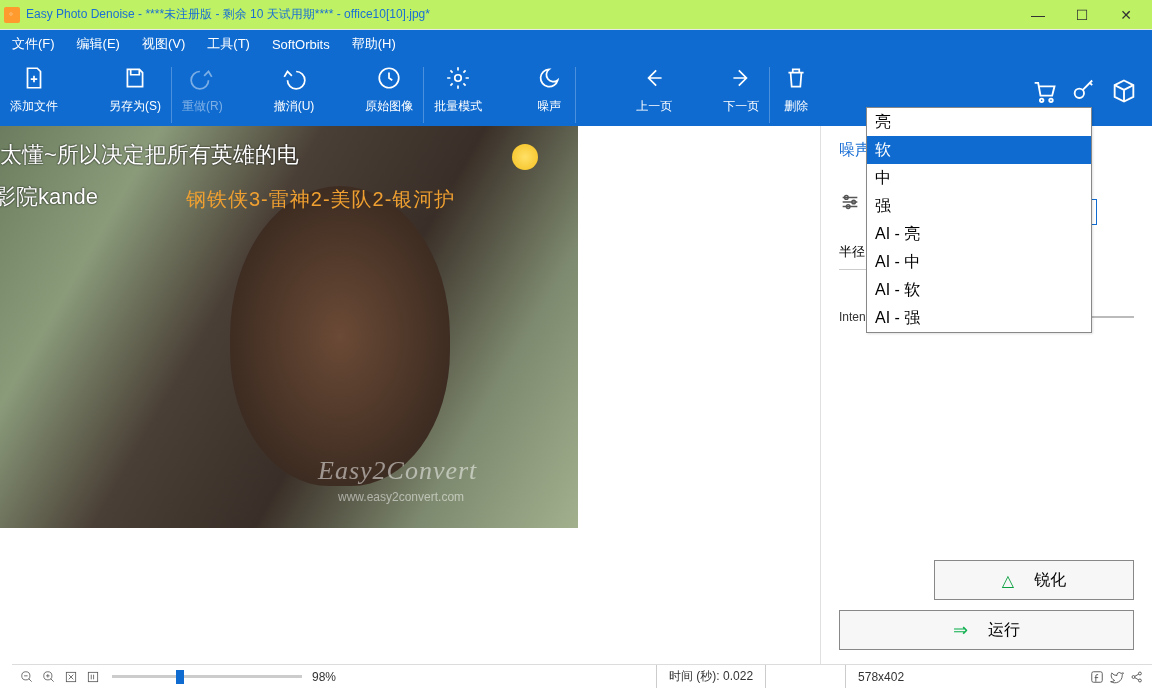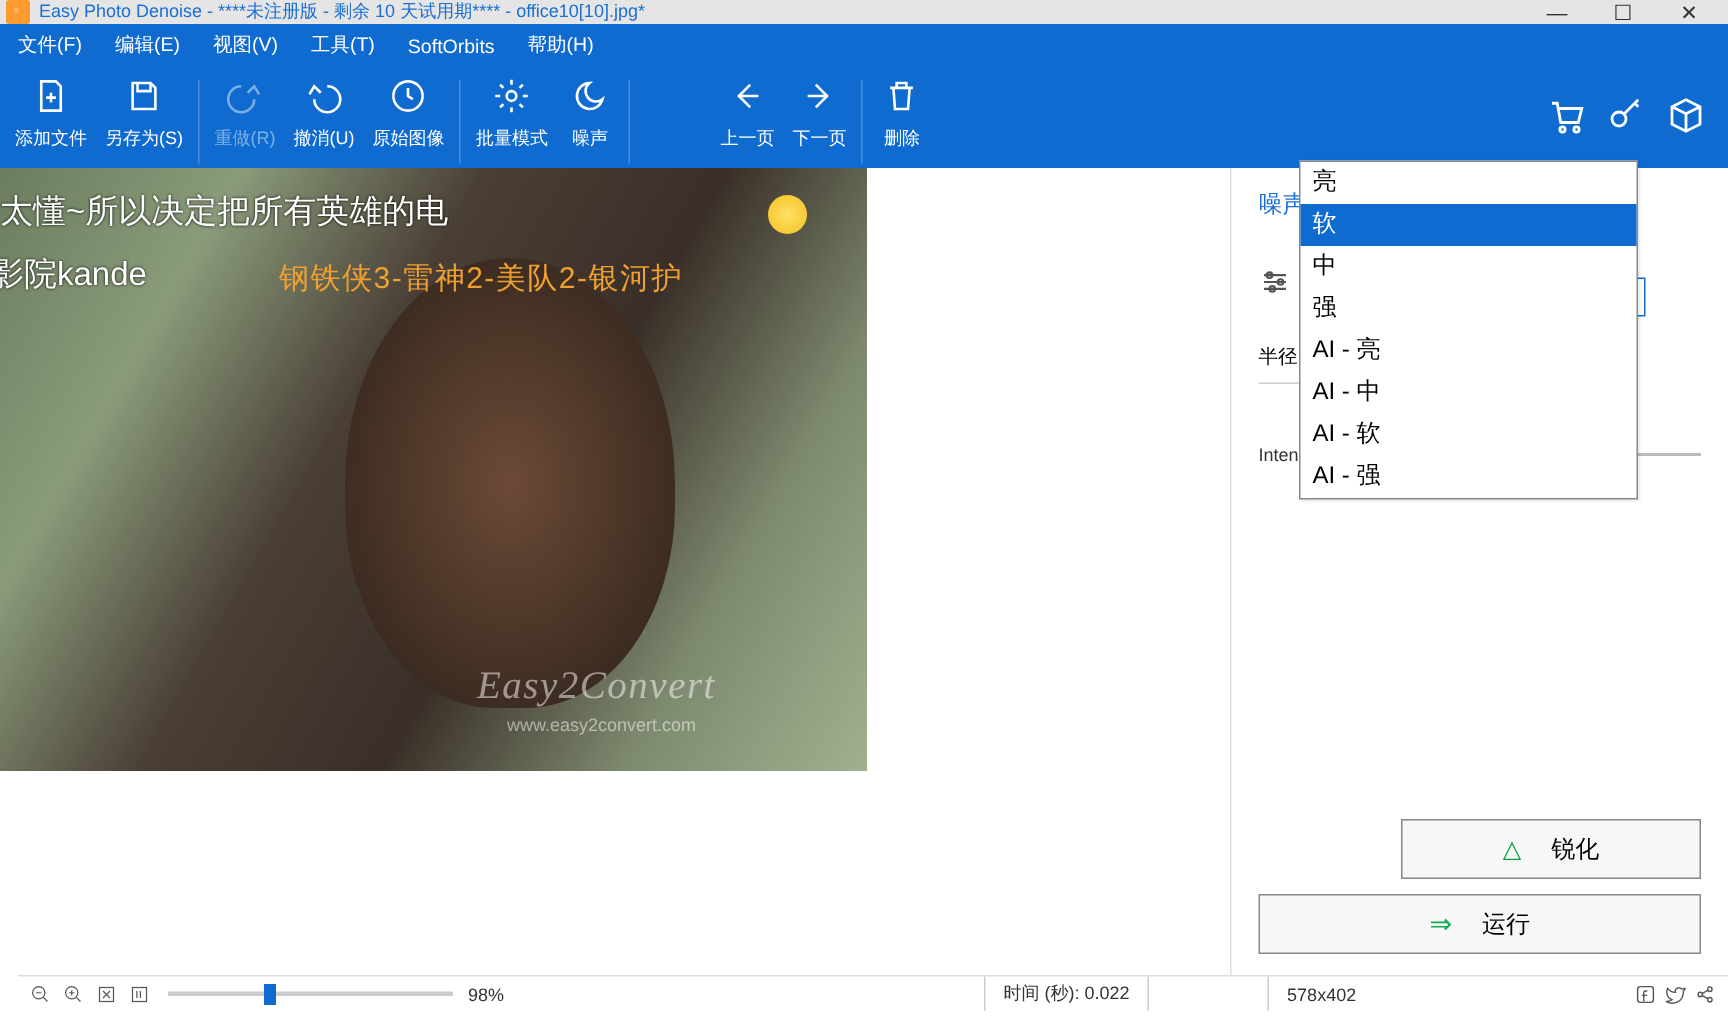--- a/index.html
+++ b/index.html
@@ -1,29 +1,29 @@
 <!DOCTYPE html>
 <html><head>
 <meta charset="utf-8">
 <style>
 * { box-sizing: border-box; margin: 0; padding: 0; }
 body { font-family: "Microsoft YaHei", "Segoe UI", sans-serif; font-size: 12px; background: #fff; width: 1152px; height: 690px; overflow: hidden; position: relative; }
 
-.titlebar { height: 16px; background: #e5e5e5; display: flex; align-items: center; padding: 0 4px; border-bottom: 1px solid #e8e8e8; }
+.titlebar { height: 30px; background: #bef264; display: flex; align-items: center; padding: 0 4px; border-bottom: 1px solid #e8e8e8; }
 .titlebar .app-icon { width: 16px; height: 16px; background: #ff9a2e; border-radius: 2px; margin-right: 6px; position: relative; }
 .titlebar .app-icon::after { content: ""; position: absolute; left: 2px; top: 2px; width: 12px; height: 12px; background: radial-gradient(circle at 5px 5px, #fff3 20%, transparent 20%); }
 .titlebar .title-text { color: #1a6fd4; font-size: 12px; }
 .titlebar .wincontrols { margin-left: auto; display: flex; }
 .titlebar .wincontrols div { width: 44px; height: 30px; display: flex; align-items: center; justify-content: center; color: #333; font-size: 14px; }
 
 .menubar { height: 28px; background: #0f6bd0; display: flex; align-items: center; padding: 0 8px; gap: 14px; color: #fff; font-size: 13px; }
 .menubar .mitem { display: flex; align-items: center; height: 100%; padding: 0 4px; }
 
 .toolbar { height: 68px; background: #0f6bd0; display: flex; align-items: center; padding: 0 4px; color: #fff; }
-.tbgroup { display: flex; align-items: flex-end; height: 100%; }
+.tbgroup { display: flex; align-items: flex-end; height: 100%; gap: 39px; }
 .tbsep { width: 1px; height: 56px; background: rgba(255,255,255,0.25); margin: 6px 4px 0 4px; }
 .tbtn { display: flex; flex-direction: column; align-items: center; justify-content: flex-start; padding: 6px 6px 0 6px; height: 100%; min-width: 44px; color: #fff; font-size: 12px; }
 .tbtn.disabled { opacity: 0.45; }
 .tbtn .ticon { width: 28px; height: 28px; display: flex; align-items: center; justify-content: center; margin-bottom: 6px; }
 .tbtn .tlabel { text-align: center; white-space: nowrap; font-size: 12px; }
 .ticon svg { stroke: #fff; fill: none; stroke-width: 1.6; }
 .toolbar-right { margin-left: auto; display: flex; align-items: center; padding-right: 10px; gap: 12px; }
 .toolbar-right svg { stroke: #fff; fill: none; stroke-width: 1.6; }
 
 .main { display: flex; height: 538px; }

